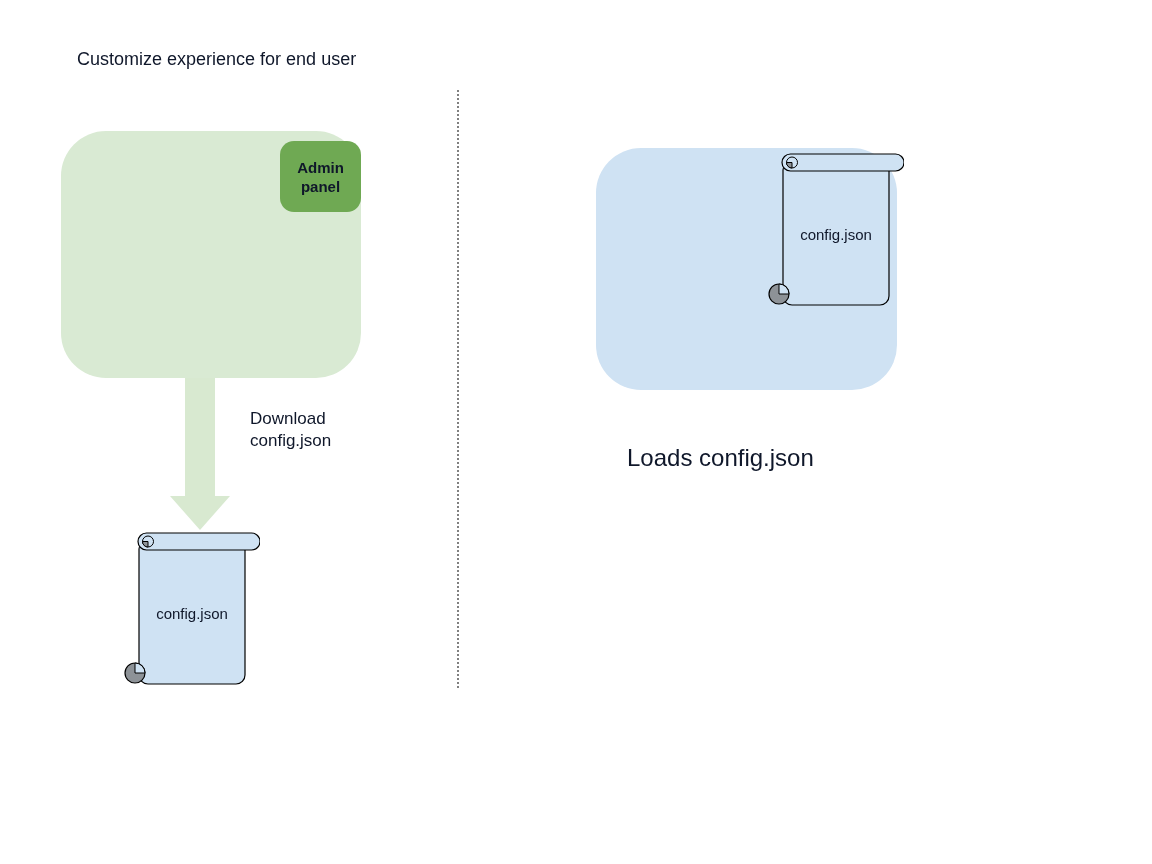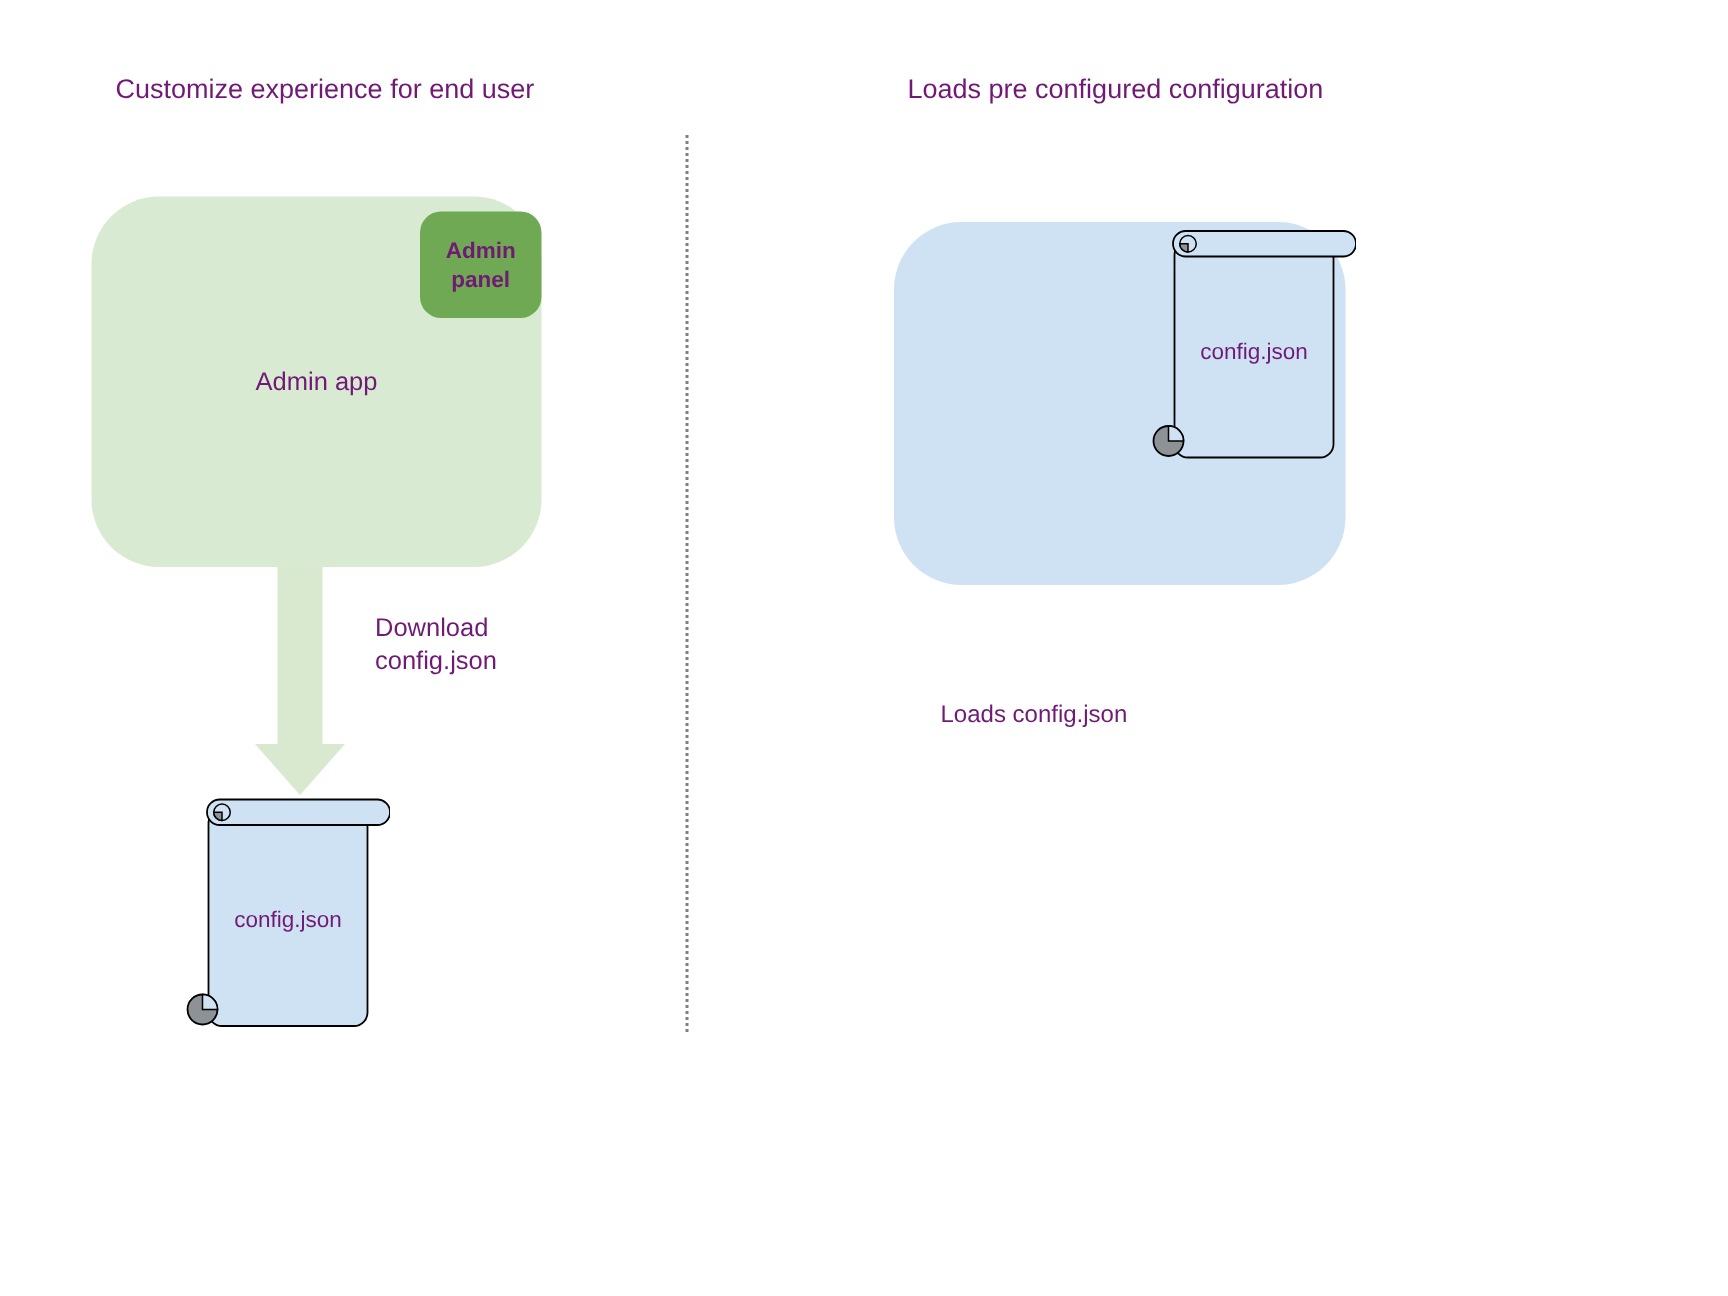--- a/index.html
+++ b/index.html
@@ -1,18 +1,18 @@
 <!DOCTYPE html>
 <html><head>
 <meta charset="utf-8">
 <style>
   html,body{margin:0;padding:0;background:#fff;}
   #canvas{
     position:relative;width:1152px;height:864px;background:#ffffff;
-    font-family:"Liberation Sans",sans-serif;color:#701a75;overflow:hidden;
+    font-family:"Liberation Sans",sans-serif;color:#0f172a;overflow:hidden;
   }
   .abs{position:absolute;}
   .title{font-size:18px;white-space:nowrap;}
   .app-box{border-radius:45px;}
   .admin-app{left:61px;top:131px;width:300px;height:247px;}
   .admin-panel{
     left:280px;top:141px;width:81px;height:71px;border-radius:14px;
     display:flex;align-items:center;justify-content:center;text-align:center;
     font-size:15px;line-height:19px;padding:0 6px;box-sizing:border-box;
   }
@@ -22,34 +22,33 @@
   .arrow-svg{left:170px;top:378px;}
   .download-label{left:250px;top:408px;font-size:17px;line-height:22px;}
   .scroll-wrap{width:136px;height:155px;}
   .scroll-left{left:124px;top:531px;}
   .scroll-right{left:768px;top:152px;}
   .scroll-label{position:absolute;left:15px;top:74px;width:106px;text-align:center;font-size:15px;}
   .divider{
     left:457px;top:90px;height:598px;width:0;
     border-left:2px dotted #808080;
   }
-  .caption{left:627px;top:468px;font-size:16px;white-space:nowrap;}
+  .caption{left:627px;top:444px;font-size:24px;white-space:nowrap;}
 </style>
 </head>
 <body>
 
 <div id="canvas">
 
   <div class="abs title" style="left:77px;top:49px;">Customize experience for end user</div>
 
   <div class="abs app-box admin-app" style="background: rgb(217, 234, 211);"></div>
 
   <div class="abs admin-panel" style="background: rgb(111, 169, 83); font-weight: bold;">Admin panel</div>
 
-  <div class="abs admin-app-label">Admin app</div>
 
   <svg class="abs arrow-svg" width="60" height="152" viewBox="0 0 60 152">
     <polygon points="15,0 45,0 45,118 60,118 30,152 0,118 15,118" fill="#d8e9d0"></polygon>
   </svg>
 
   <div class="abs download-label">
     <div>Download</div>
     <div>config.json</div>
   </div>
 
@@ -60,21 +59,20 @@
       <path d="M11,142 L11,132 A10,10 0 0 1 21,142 Z" stroke="#000" stroke-width="1" fill="#cfe2f3"></path>
       <rect x="14" y="2" width="122" height="17" rx="8.5" stroke="#000" stroke-width="1.2" fill="#cfe2f3"></rect>
       <circle cx="24" cy="10.5" r="5.5" stroke="#000" stroke-width="1" fill="#cfe2f3"></circle>
       <path d="M24,10.5 L24,16 A5.5,5.5 0 0 1 18.5,10.5 Z" stroke="#000" stroke-width="1" fill="#8d9297"></path>
     </svg>
     <div class="scroll-label">config.json</div>
   </div>
 
   <div class="abs divider"></div>
 
-  <div class="abs title" style="left:605px;top:49px;">Loads pre configured configuration</div>
 
   <div class="abs app-box demo-app" style="background: rgb(207, 226, 243);"></div>
 
 
   <div class="abs scroll-wrap scroll-right">
     <svg width="136" height="155" viewBox="0 0 136 155">
       <rect x="15" y="9" width="106" height="144" rx="9" stroke="#000" stroke-width="1.2" fill="#cfe2f3"></rect>
       <circle cx="11" cy="142" r="10" stroke="#000" stroke-width="1.2" fill="#8d9297"></circle>
       <path d="M11,142 L11,132 A10,10 0 0 1 21,142 Z" stroke="#000" stroke-width="1" fill="#cfe2f3"></path>
       <rect x="14" y="2" width="122" height="17" rx="8.5" stroke="#000" stroke-width="1.2" fill="#cfe2f3"></rect>

